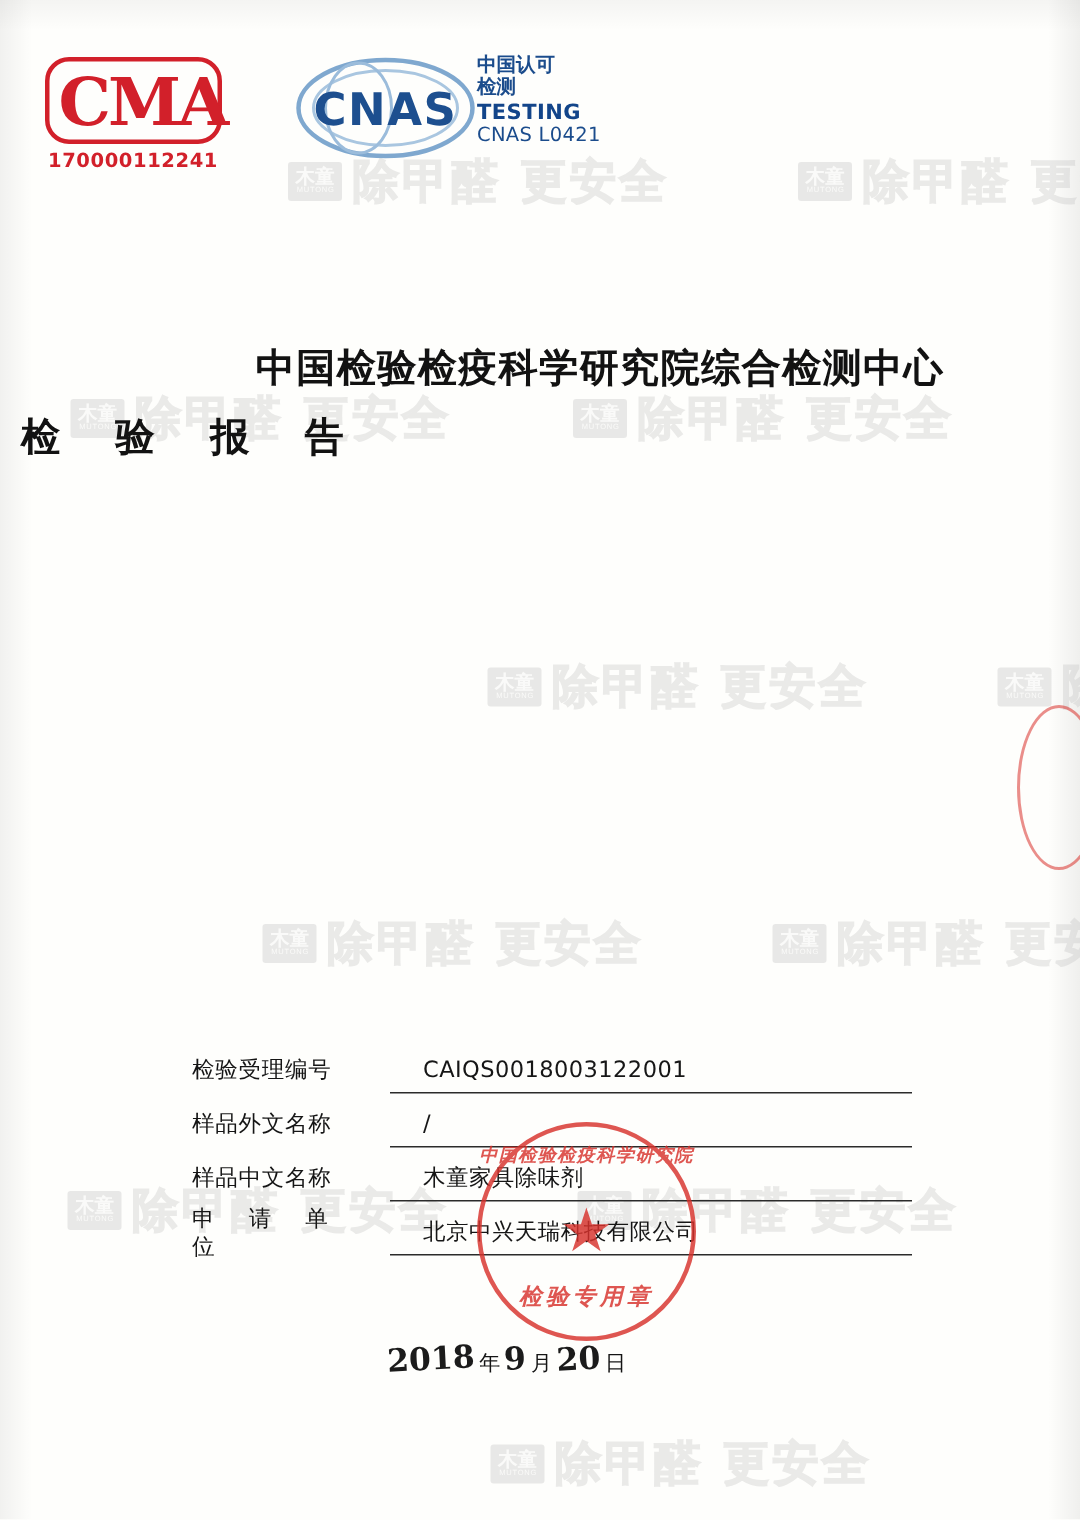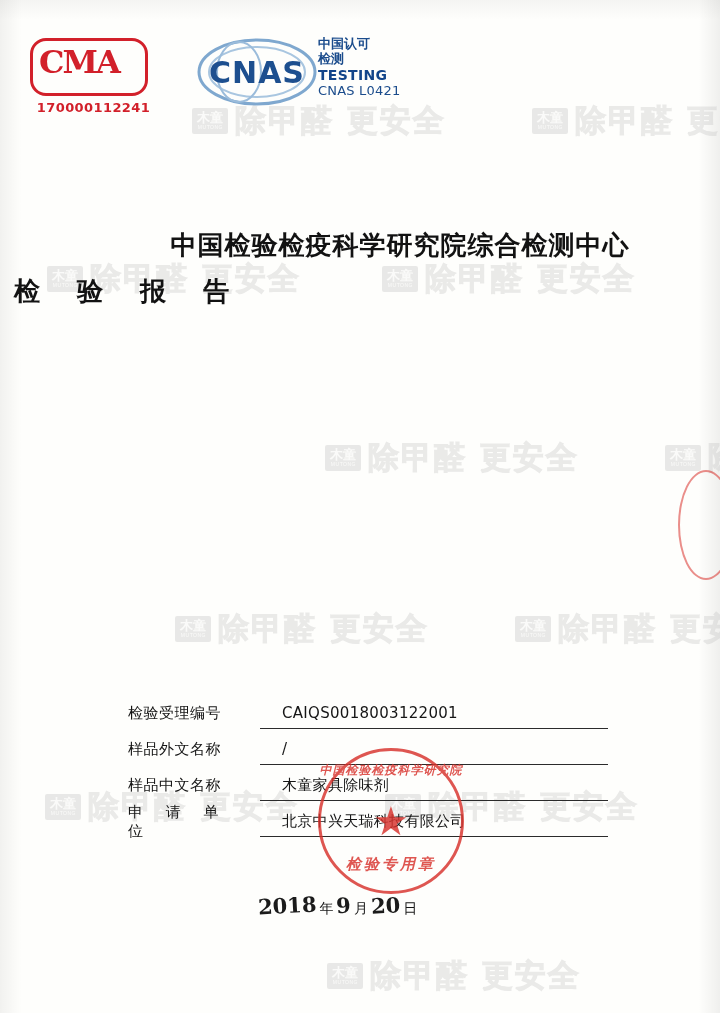--- a/index.html
+++ b/index.html
@@ -80,34 +80,33 @@
     border: 3px solid #d2202a;
     border-radius: 16px;
     height: 52px;
     width: 112px;
     position: relative;
   }
   .cma-box .cma-text {
     position: absolute;
     left: 6px;
     top: 2px;
-    font-size: 32px;
+    font-size: 44px;
     font-weight: bold;
     color: #d2202a;
     letter-spacing: -2px;
     font-family: "DejaVu Serif", serif;
   }
   .cma-num {
     color: #d2202a;
     font-size: 13px;
     font-weight: bold;
     letter-spacing: 0.4px;
     margin-top: 4px;
     margin-left: 2px;
-    text-align: center;
   }
 
   .cnas {
     position: absolute;
     left: 195px;
     top: 36px;
     width: 130px;
     height: 72px;
   }
   .cnas svg { display: block; }

